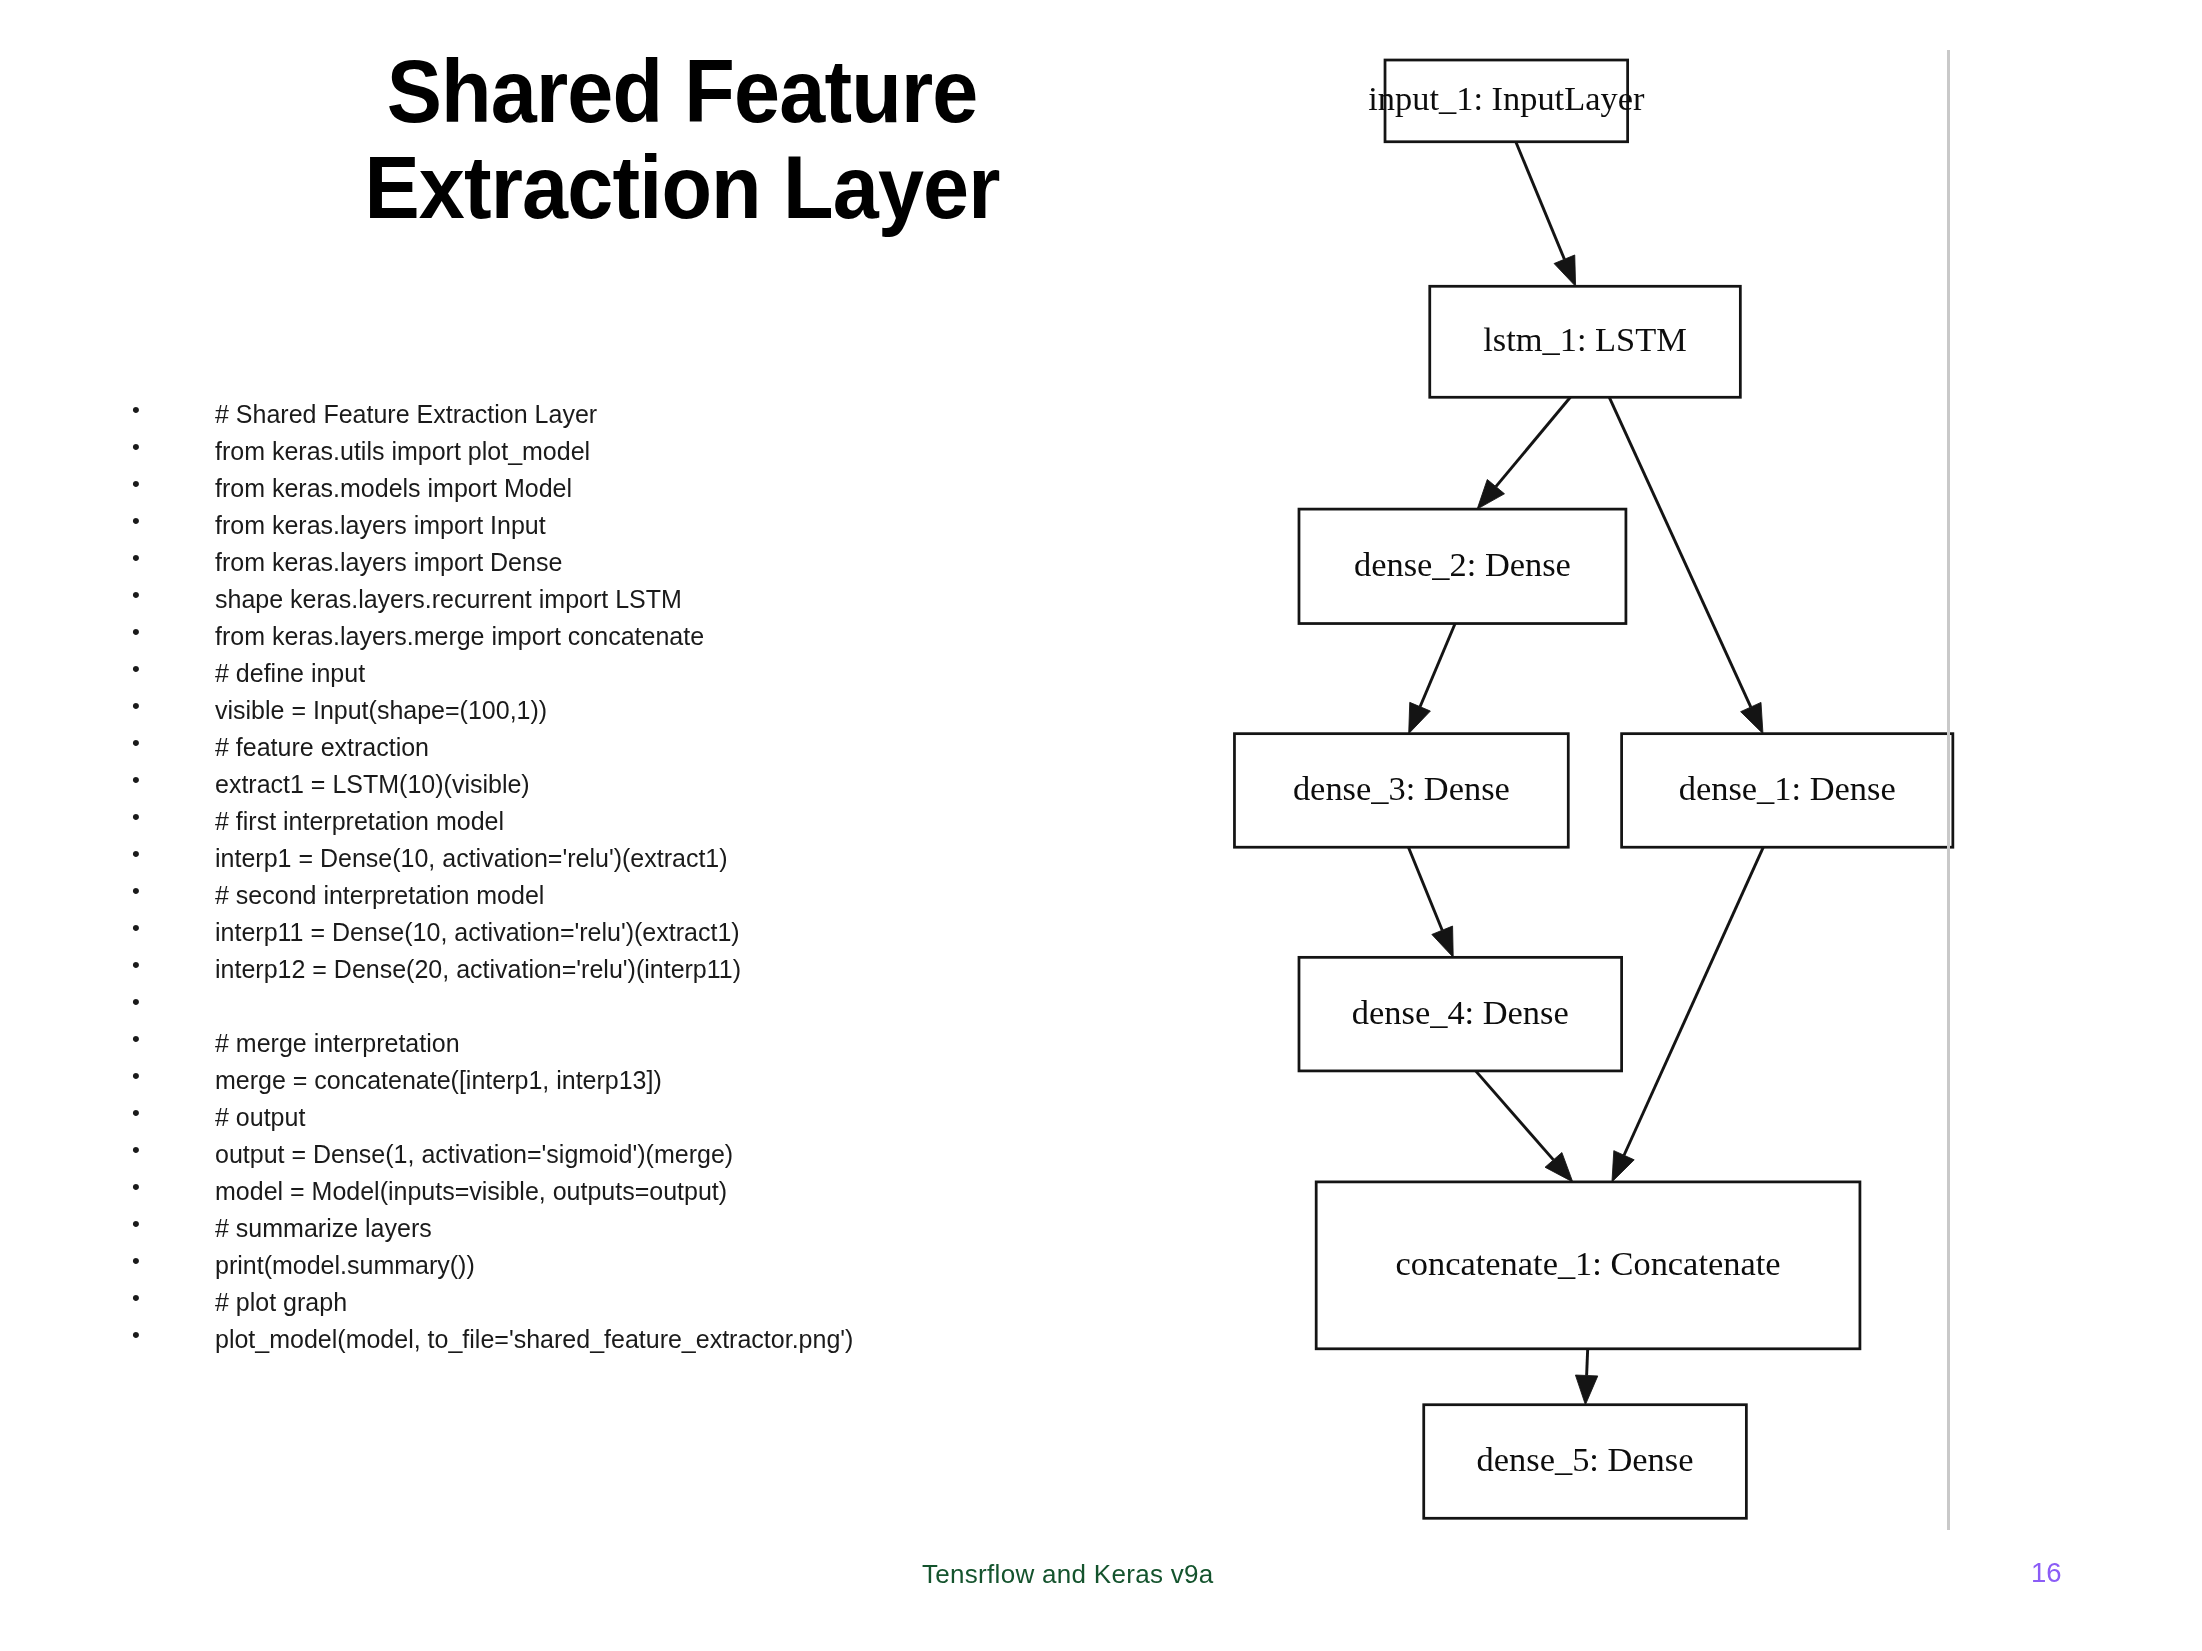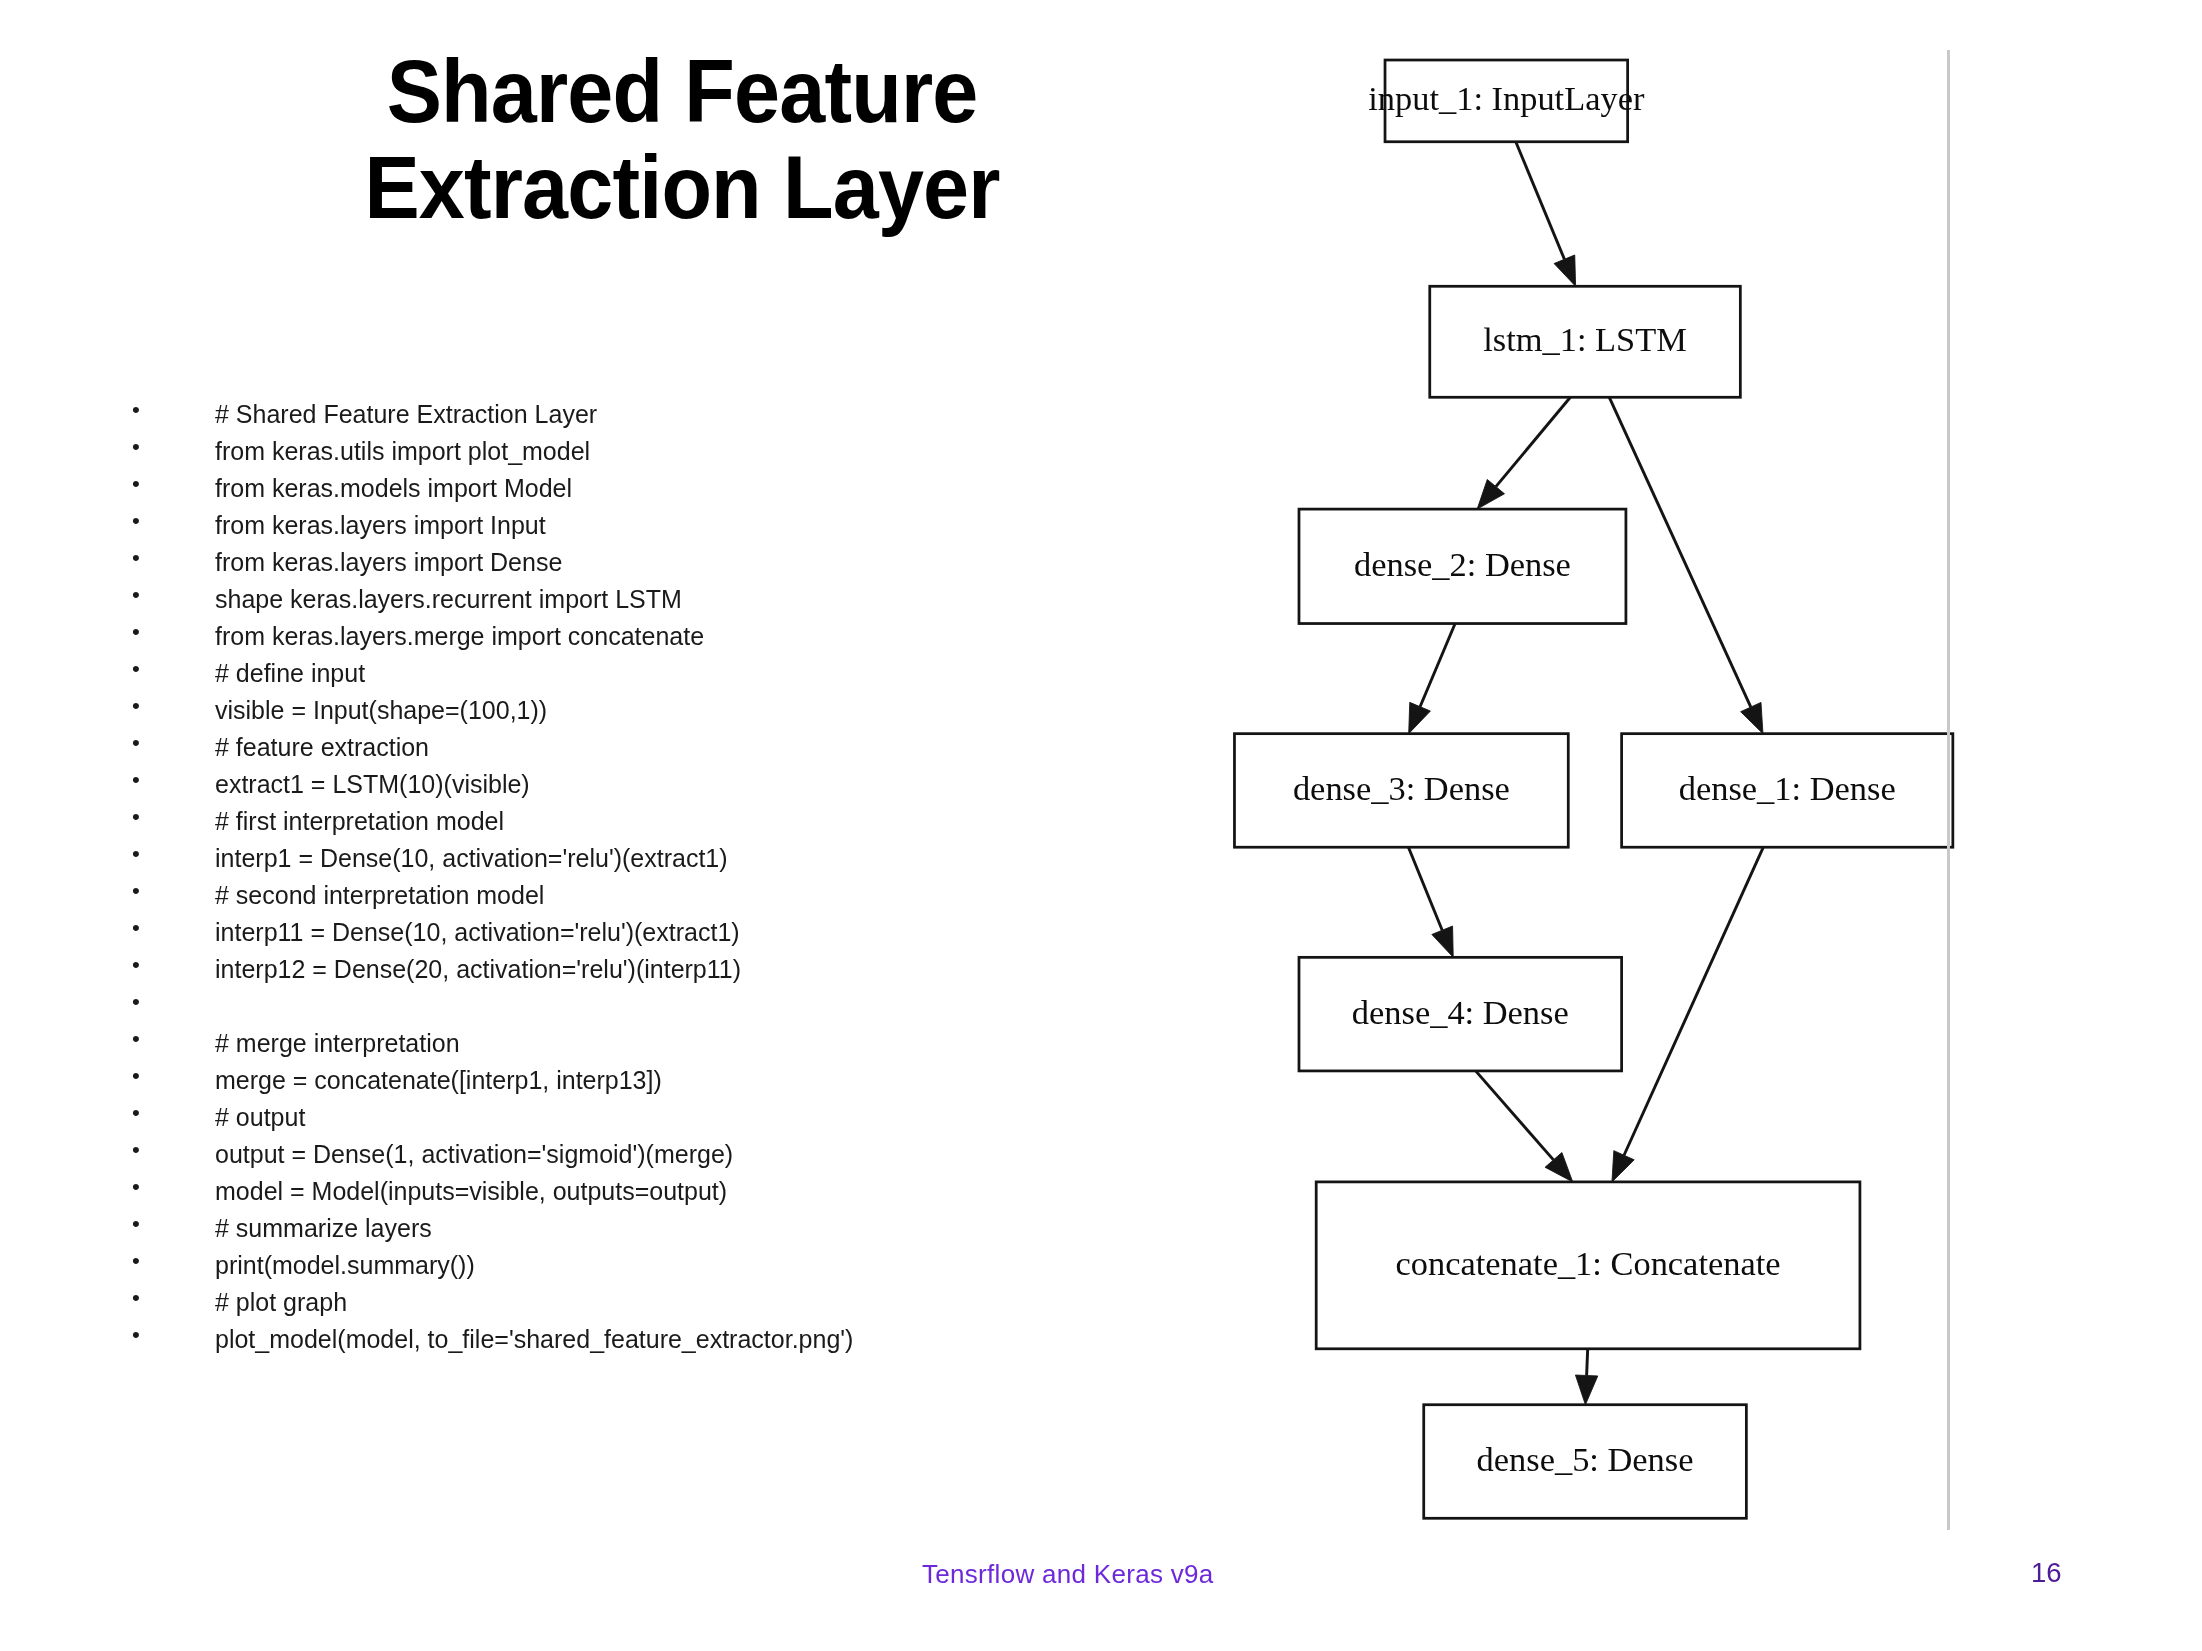--- a/index.html
+++ b/index.html
@@ -112,30 +112,30 @@
     height: 1480px;
     background: #c9c9c9;
   }
 
   
   #footer-note {
     position: absolute;
     left: 922px;
     top: 1559px;
     font-size: 26px;
-    color: #6d28d9;
+    color: #14532d;
     letter-spacing: 0.3px;
     white-space: nowrap;
   }
   #page-number {
     position: absolute;
     left: 2031px;
     top: 1557px;
     font-size: 27.5px;
-    color: #4c1d95;
+    color: #8b5cf6;
     white-space: nowrap;
   }
 </style>
 </head>
 <body>
 
 <div id="slide-title">
   <span class="title-line">Shared Feature</span>
   <span class="title-line">Extraction Layer</span>
 </div>

